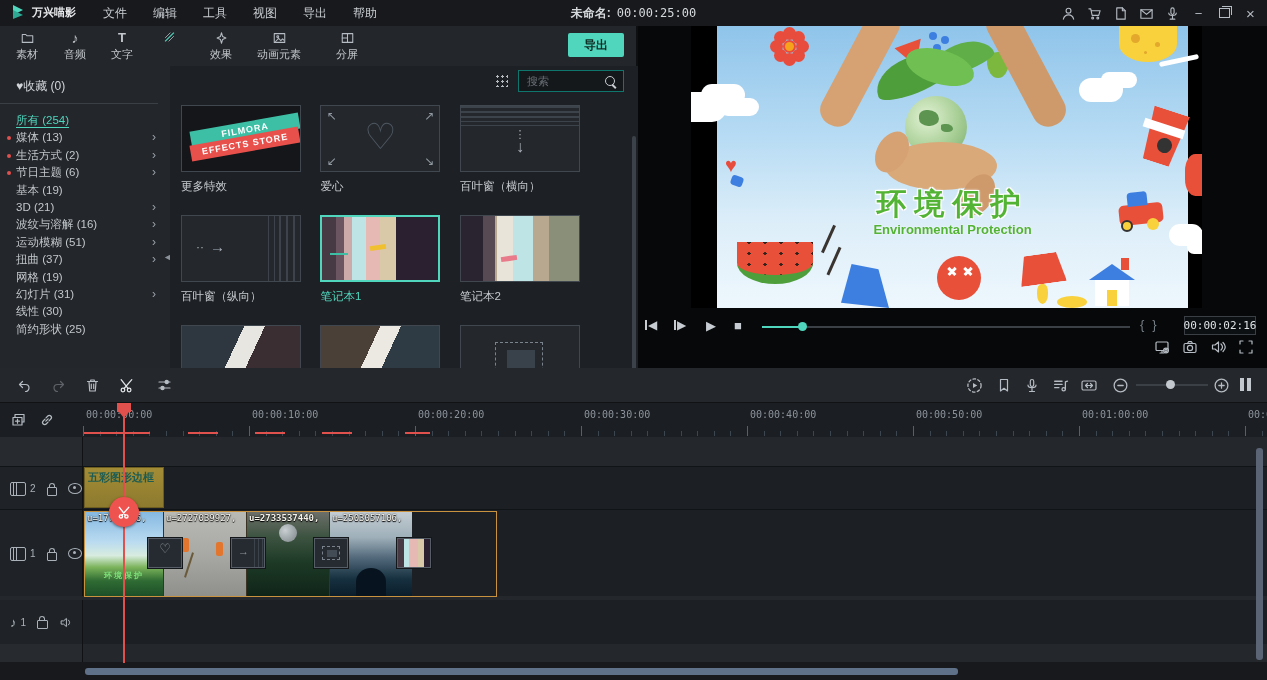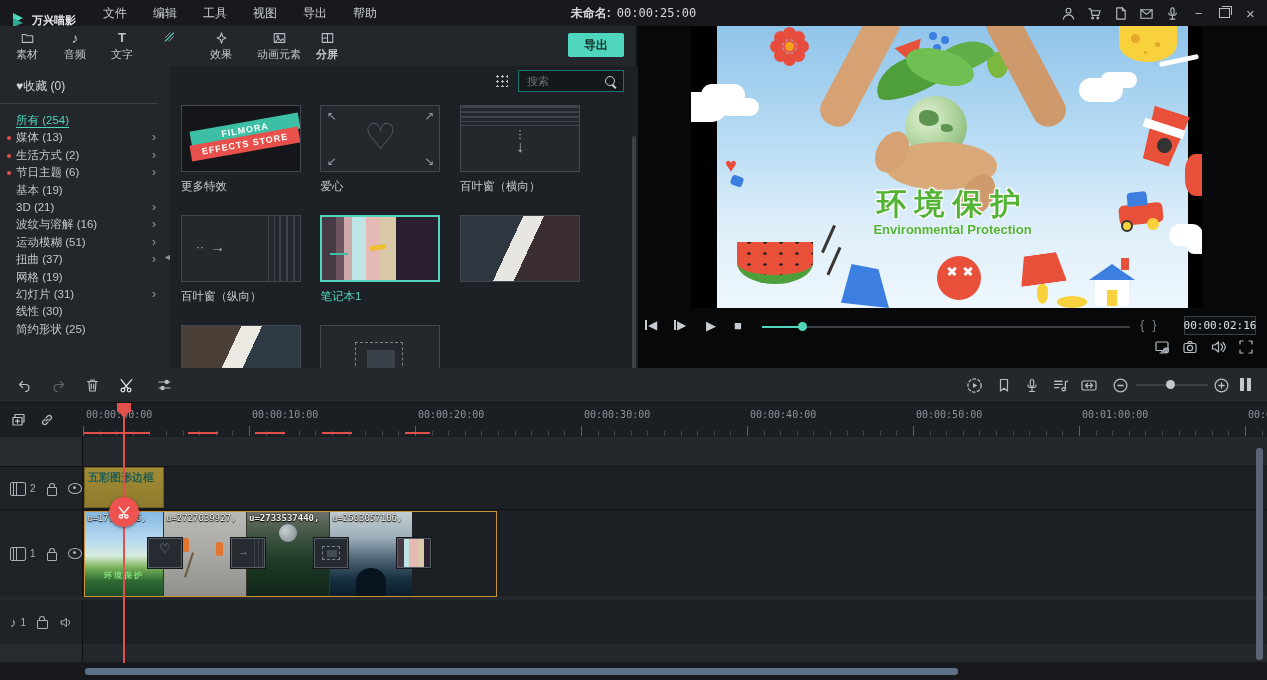--- a/index.html
+++ b/index.html
@@ -3,21 +3,21 @@
 <meta charset="utf-8">
 <style>
   html,body{margin:0;padding:0;width:1267px;height:680px;overflow:hidden;background:#0c0e10;
     font-family:"Liberation Sans","DejaVu Sans",sans-serif;-webkit-font-smoothing:antialiased;}
   .mono{font-family:"DejaVu Sans Mono",monospace;}
   svg{display:block;}
   .ic{stroke:#b6bcc3;fill:none;stroke-width:1.2;stroke-linecap:round;stroke-linejoin:round;}
 
   
   #topbar{position:absolute;left:0;top:0;width:1267px;height:26px;background:#17191d;border-bottom:1px solid #101214;}
-  #logo{position:absolute;left:10px;top:12px;display:flex;align-items:center;gap:6px;justify-content:center;}
+  #logo{position:absolute;left:10px;top:4px;display:flex;align-items:center;gap:6px;justify-content:center;}
   #logo .nm{color:#e8eaec;font-size:11px;font-weight:bold;}
   #menus{position:absolute;left:90px;top:0;height:26px;display:flex;align-items:center;}
   #menus span{color:#c9cdd1;font-size:12px;padding:0 13px;cursor:default;}
   #doctitle{position:absolute;left:0;right:0;top:0;height:26px;display:flex;align-items:center;justify-content:center;gap:6px;pointer-events:none;}
   #doctitle .t1{color:#d6d9dc;font-size:12px;font-weight:bold;}
   #doctitle .t2{color:#d6d9dc;font-size:12px;}
   #winicons{position:absolute;right:8px;top:0;height:26px;display:flex;align-items:center;gap:9px;}
   #winicons .wi{width:17px;height:17px;display:flex;align-items:center;justify-content:center;color:#b6bcc3;font-size:13px;}
   .restore-box{width:9px;height:8px;border:1px solid #b6bcc3;position:relative;}
   .restore-box:before{content:"";position:absolute;left:2px;top:-3px;width:9px;height:8px;border:1px solid #b6bcc3;border-left:none;border-bottom:none;}
@@ -281,21 +281,21 @@
       <div class="tab" style="left:246px;width:66px;">
         <span class="tic">
             <svg class="ic" width="15" height="14" viewBox="0 0 16 16">
               <rect x="2" y="3" width="12" height="10"></rect>
               <circle cx="6" cy="6.5" r="1.1"></circle>
               <path d="M3.5 12l3.5-3.5 2.5 2.5 2-2 1.5 1.5"></path>
             </svg>
           </span>
         <span>动画元素</span>
         </div>
-      <div class="tab" style="left:304px;width:46px;font-weight:bold;">
+      <div class="tab" style="left:324px;width:46px;">
         <span class="tic">
             <svg class="ic" width="15" height="14" viewBox="0 0 16 16">
               <rect x="2" y="3" width="12" height="10"></rect>
               <path d="M8 3v10M2 8h6"></path>
             </svg>
           </span>
         <span>分屏</span>
         </div>
       <div id="exportbtn">导出</div>
     </div>
@@ -359,20 +359,26 @@
             <span class="harrow">→</span>
           </div>
           <div class="glabel">百叶窗（纵向）</div>
         </div>
         <div class="gitem selected">
           <div class="thumb nb1">
               <i class="tape"></i>
               <i class="line"></i>
             </div>
           <div class="glabel">笔记本1</div>
+        </div>
+        <div class="gitem">
+          <div class="thumb nb2">
+              <i class="tape"></i>
+            </div>
+          <div class="glabel">笔记本2</div>
         </div>
         <div class="gitem"><div class="thumb photo-a"></div></div>
         <div class="gitem"><div class="thumb photo-b"></div></div>
         <div class="gitem"><div class="thumb shape-a">
               <i class="sq1"></i>
               <i class="sq2"></i>
             </div></div>
       </div>
       <div id="vscroll"></div>
     </div>

